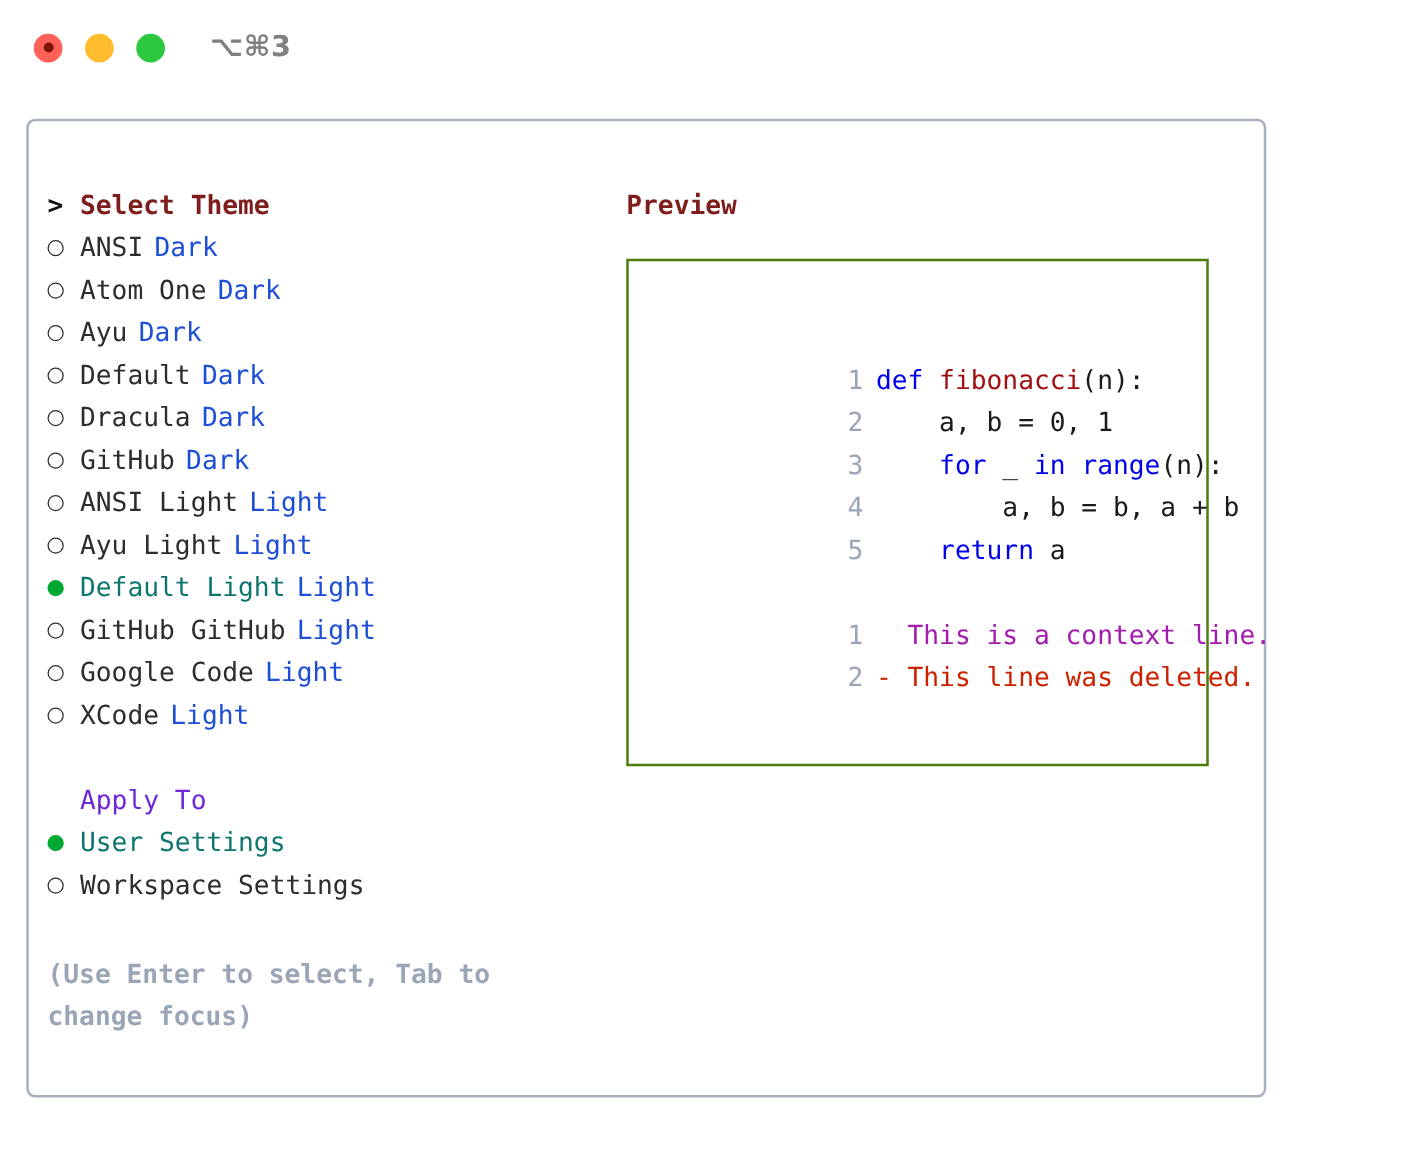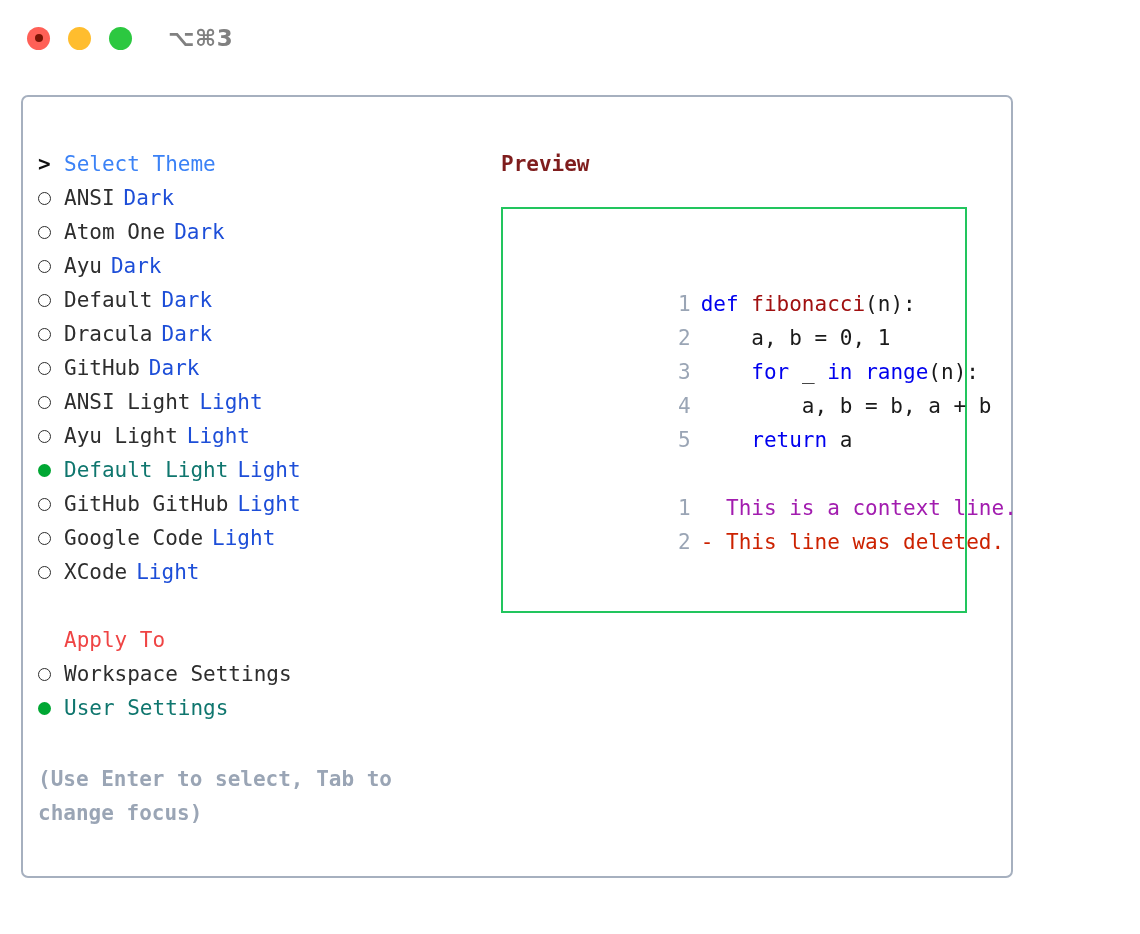--- a/index.html
+++ b/index.html
@@ -131,26 +131,26 @@
   }
   .bullet.selected {
     border: none;
     background: #00a733;
   }
 
   .row-label {
     color: #2d2d2d;
   }
   .row-label.heading {
-    color: #3b82f6;
-    font-weight: normal;
+    color: #7f1d1d;
+    font-weight: bold;
     text-align: right;
   }
   .row-label.section {
-    color: #ef4444;
+    color: #6d28d9;
   }
   .row-label.active {
     color: #0f766e;
   }
   .row-tag {
     color: #1d4ed8;
     margin-left: 9px;
   }
 
   .spacer-row { height: 34px; }
@@ -178,21 +178,21 @@
     font-size: 21px;
     font-weight: bold;
     color: #7f1d1d;
     line-height: 34px;
     height: 34px;
   }
   .preview-box {
     margin-top: 26px;
     width: 466px;
     height: 406px;
-    border: 2px solid #22c55e;
+    border: 2px solid #4d7c0f;
     box-sizing: border-box;
     background: #ffffff;
     padding: 44px 0 0 12px;
   }
   .code-line {
     font-size: 21px;
     line-height: 34px;
     height: 34px;
     white-space: pre;
   }
@@ -308,27 +308,27 @@
         </div>
 
         <div class="spacer-row"></div>
 
         <div class="row">
           <span class="marker marker-empty">&gt;</span>
           <span class="row-label section">Apply To</span>
         </div>
 
         <div class="row">
-          <span class="bullet-wrap"><span class="bullet"></span></span>
-          <span class="row-label">Workspace Settings</span>
-        </div>
-
-        <div class="row">
           <span class="bullet-wrap"><span class="bullet selected"></span></span>
           <span class="row-label active">User Settings</span>
+        </div>
+
+        <div class="row">
+          <span class="bullet-wrap"><span class="bullet"></span></span>
+          <span class="row-label">Workspace Settings</span>
         </div>
 
       </div>
 
       <div class="help-text">(Use Enter to select, Tab to change focus)</div>
 
       <div class="right-col">
         <div class="preview-title">Preview</div>
 
         <div class="preview-box">

